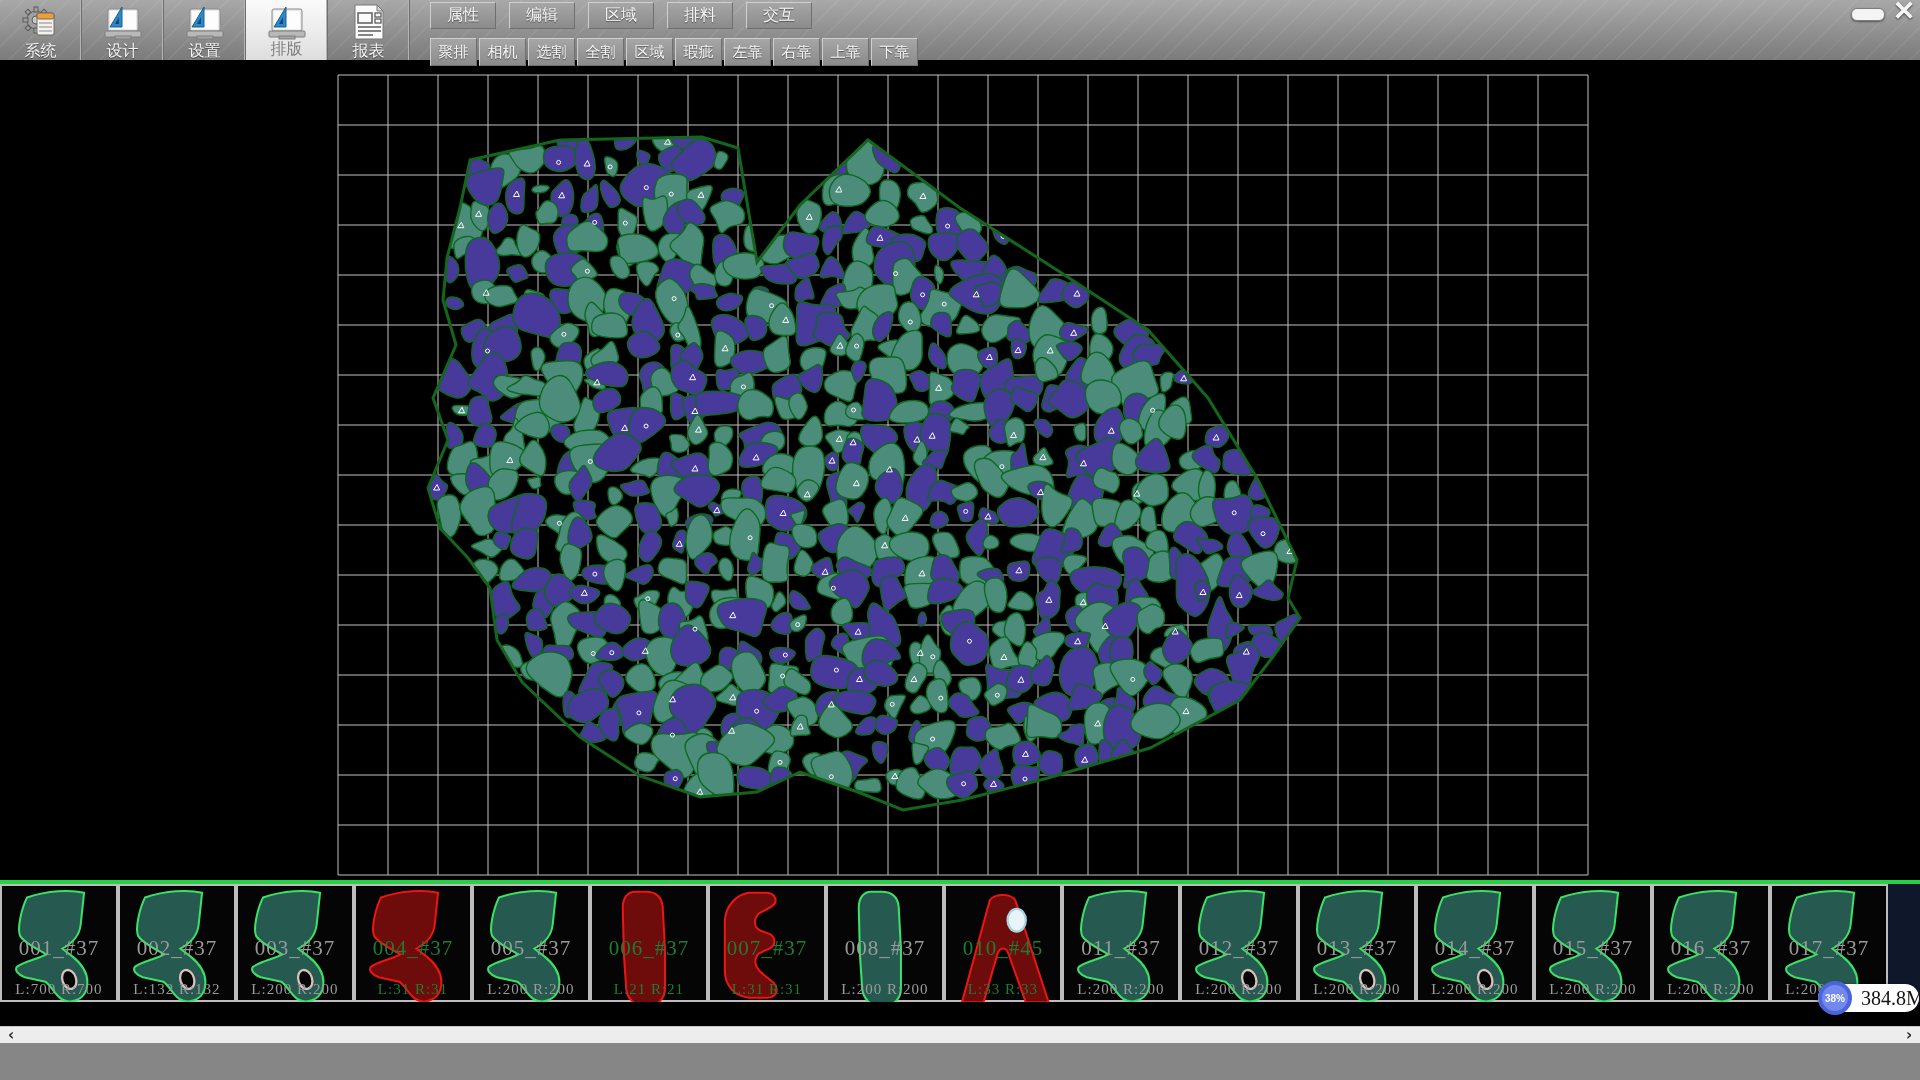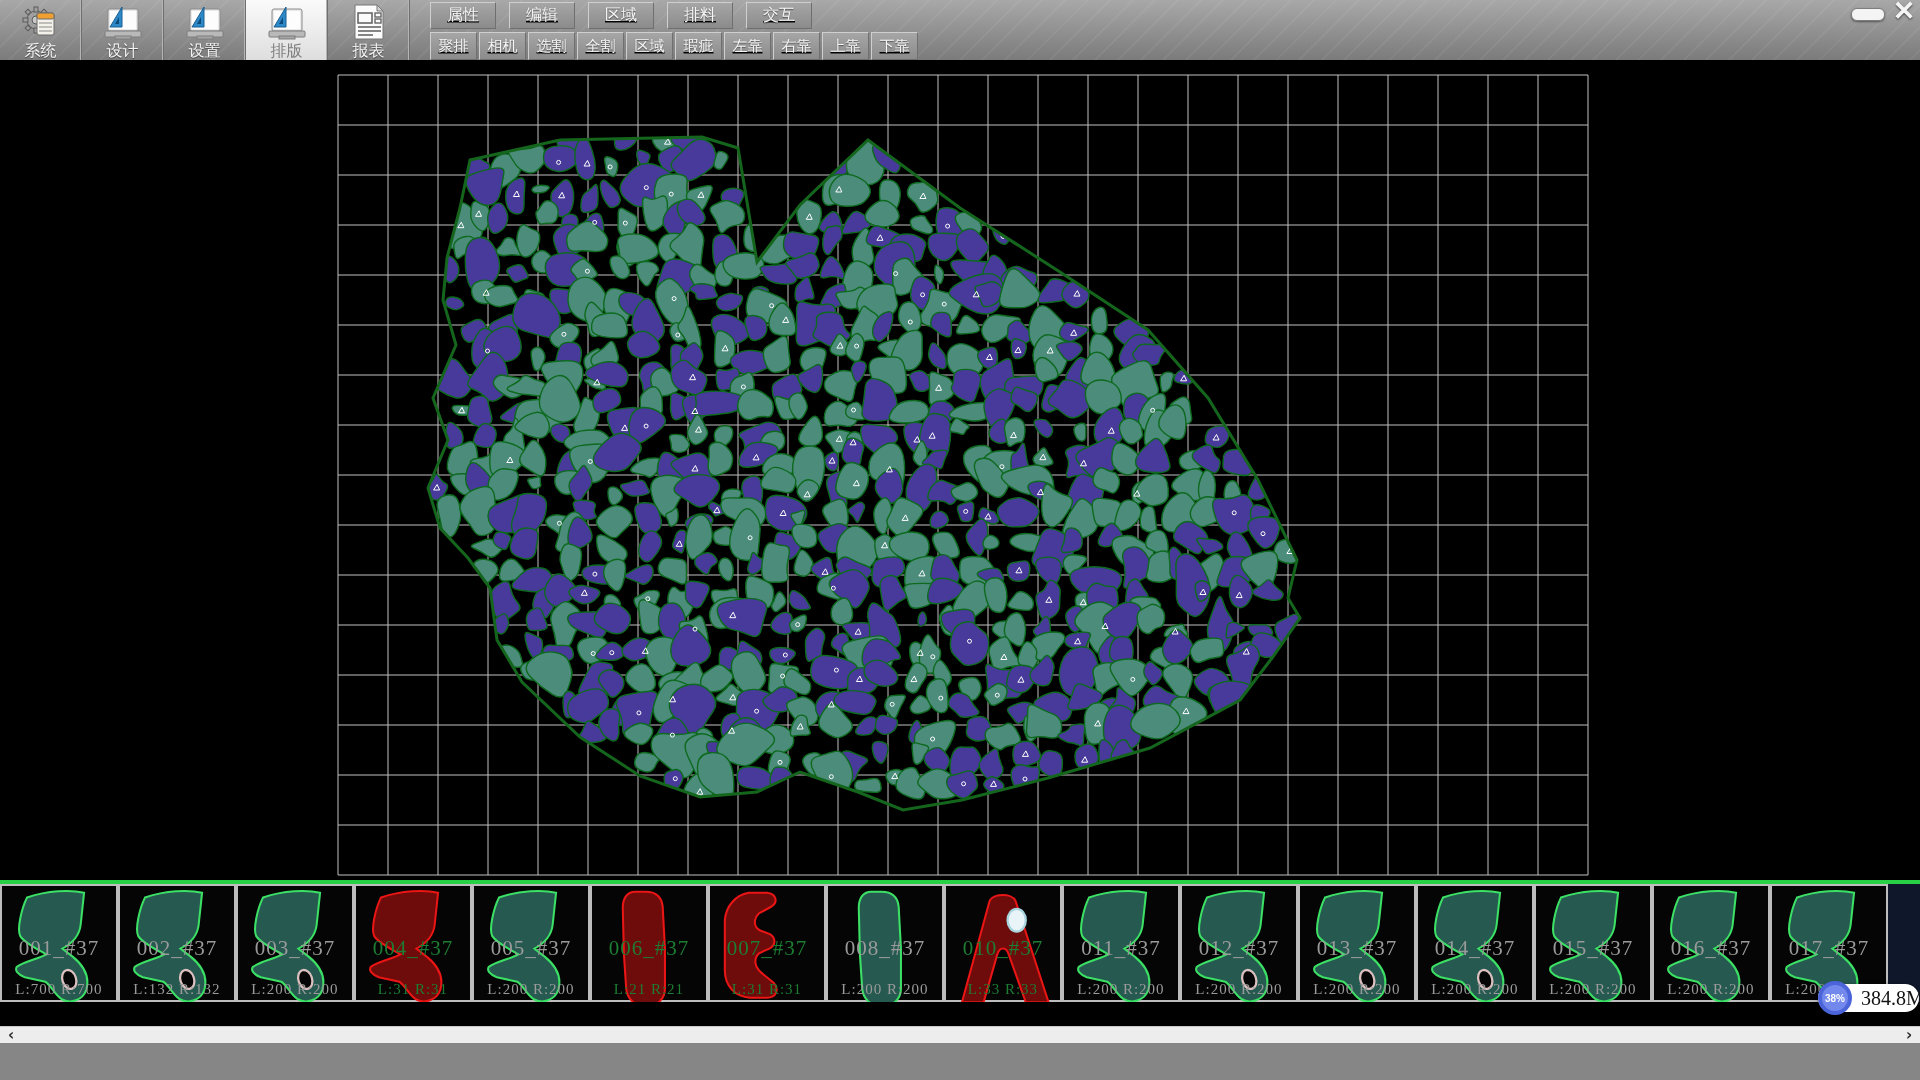--- a/index.html
+++ b/index.html
@@ -10,32 +10,32 @@
   .toolbar{position:absolute;top:0;left:0;width:1920px;height:60px;
     background:linear-gradient(#a8a8a8,#7b7b7b);}
   .toolbar::after{content:"";position:absolute;inset:0;pointer-events:none;
     background:repeating-linear-gradient(135deg,rgba(255,255,255,.05) 0 2px,transparent 2px 16px);}
   .tabs{position:absolute;top:0;left:0;height:60px;display:flex;z-index:2;}
   .tab{width:81px;height:60px;position:relative;display:flex;flex-direction:column;align-items:center;
     justify-content:center;border-right:1px solid #6e6e6e;box-shadow:inset -1px 0 0 #b5b5b5;cursor:default;}
   .tab .ticon{height:38px;display:flex;align-items:flex-end;justify-content:center;padding-top:3px;}
   .tab .tlabel{font-size:16px;color:#f4f4f4;text-shadow:0 1px 1px rgba(40,40,40,.7);line-height:19px;}
   .tab.selected{background:linear-gradient(#fbfbfb,#dedede);}
-  .tab.selected .tlabel{color:#7e7e7e;text-shadow:none;}
+  .tab.selected .tlabel{color:#7e7e7e;text-shadow:none;font-family:Liberation Mono, monospace;}
 
   .menus{position:absolute;left:430px;top:0;z-index:2;}
-  .menu-row{display:flex;text-decoration:underline;}
+  .menu-row{display:flex;}
   .menu-row.r1{margin-top:2px;}
   .menu-row.r2{margin-top:3px;}
   .menu-btn{height:25px;display:flex;align-items:center;justify-content:center;
     background:linear-gradient(#a6a6a6,#8b8b8b);
     border:1px solid;border-color:#cfcfcf #6f6f6f #6f6f6f #cfcfcf;
     color:#f6f6f6;text-shadow:0 1px 1px rgba(40,40,40,.65);cursor:default;}
   .menu-row.r1 .menu-btn{width:64px;margin-right:13px;font-size:16px;}
-  .menu-row.r2 .menu-btn{width:45px;margin-right:2px;height:26px;font-size:15px;}
+  .menu-row.r2 .menu-btn{width:45px;margin-right:2px;height:26px;font-size:15px;margin-top:6px;}
 
   .win-min{position:absolute;left:1851px;top:8px;width:32px;height:11px;background:#f4f4f4;
     border:1px solid #7d7d7d;border-radius:6px;box-shadow:0 1px 2px rgba(0,0,0,.45);z-index:3;cursor:default;}
   .win-close{position:absolute;left:1889px;top:-4px;width:30px;height:28px;z-index:3;
     font-size:27px;font-weight:bold;color:#f4f4f4;text-shadow:0 1px 2px rgba(30,30,30,.8);
     text-align:center;line-height:30px;cursor:default;}
 
   
   .canvas-wrap{position:absolute;top:60px;left:0;width:1920px;height:968px;background:#000;}
 
@@ -1045,21 +1045,21 @@
             <path d="M38,5 C30,5 27,12 27,19 L28,60 L30,90 C31,100 38,105 47,105 C57,105 64,100 64,90 L64,55 L62,18 C61,9 55,5 47,5 Z" fill="#265a50" stroke="#3ce065" stroke-width="1.8"></path>
           </svg>
           <div class="thumb-id" style="color:#9a9a9a">008_#37</div>
           <div class="thumb-lr" style="color:#9a9a9a">L:200 R:200</div>
         </div>
         <div class="thumb">
           <svg viewBox="0 0 100 110">
             <path d="M14,102 L38,14 C40,6 58,6 61,13 L90,102 L70,102 L55,60 C53,53 47,53 45,60 L33,102 Z" fill="#6e0b0b" stroke="#ea1515" stroke-width="1.8"></path>
             <ellipse cx="62" cy="30" rx="8" ry="10" fill="#e8f4f7" stroke="#a8d4de" stroke-width="2"></ellipse>
           </svg>
-          <div class="thumb-id" style="color:#1d7d32">010_#37</div>
+          <div class="thumb-id" style="color:#1d7d32">010_#45</div>
           <div class="thumb-lr" style="color:#1d7d32">L:33 R:33</div>
         </div>
         <div class="thumb">
           <svg viewBox="0 0 100 110">
             <path d="M22,10 C40,4 60,3 72,6 L69,34 C68,44 62,50 53,55 L62,62 C72,70 77,80 74,91 C71,100 60,104 52,99 C46,95 43,87 38,84 L20,80 C14,78 11,74 13,71 C20,66 32,64 39,60 C30,55 20,50 16,44 C13,38 17,20 22,10 Z" fill="#265a50" stroke="#3ce065" stroke-width="1.8"></path>
           </svg>
           <div class="thumb-id" style="color:#9a9a9a">011_#37</div>
           <div class="thumb-lr" style="color:#9a9a9a">L:200 R:200</div>
         </div>
         <div class="thumb">

